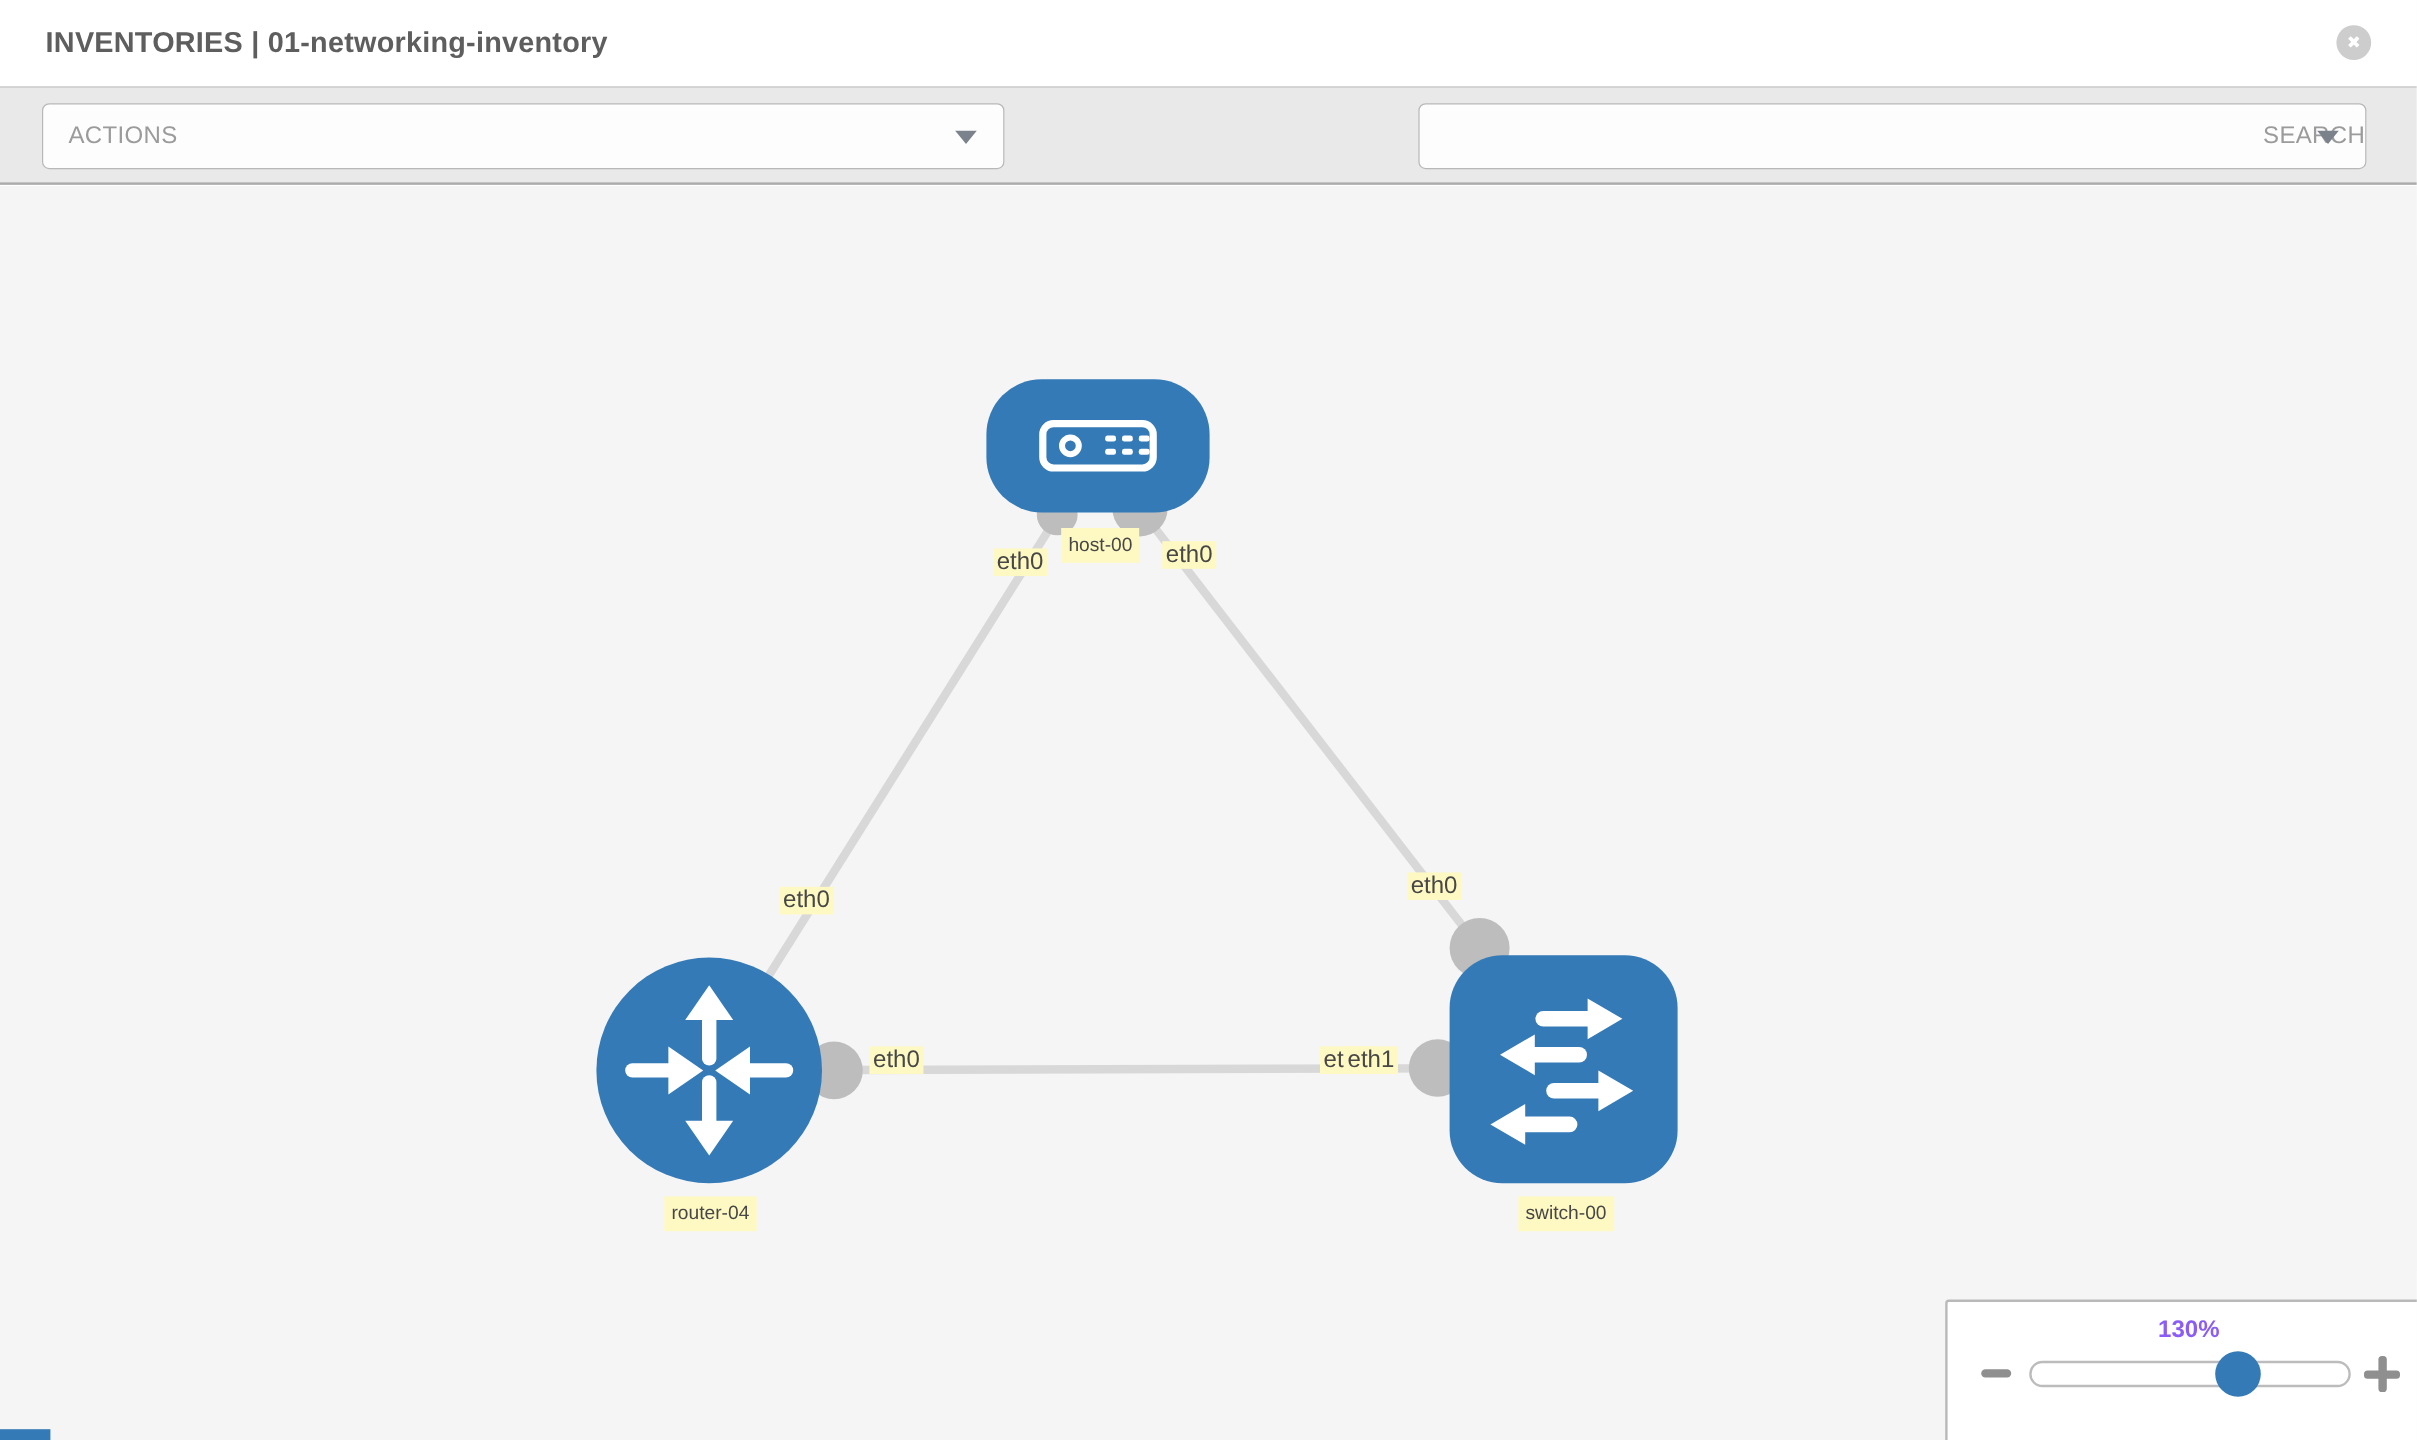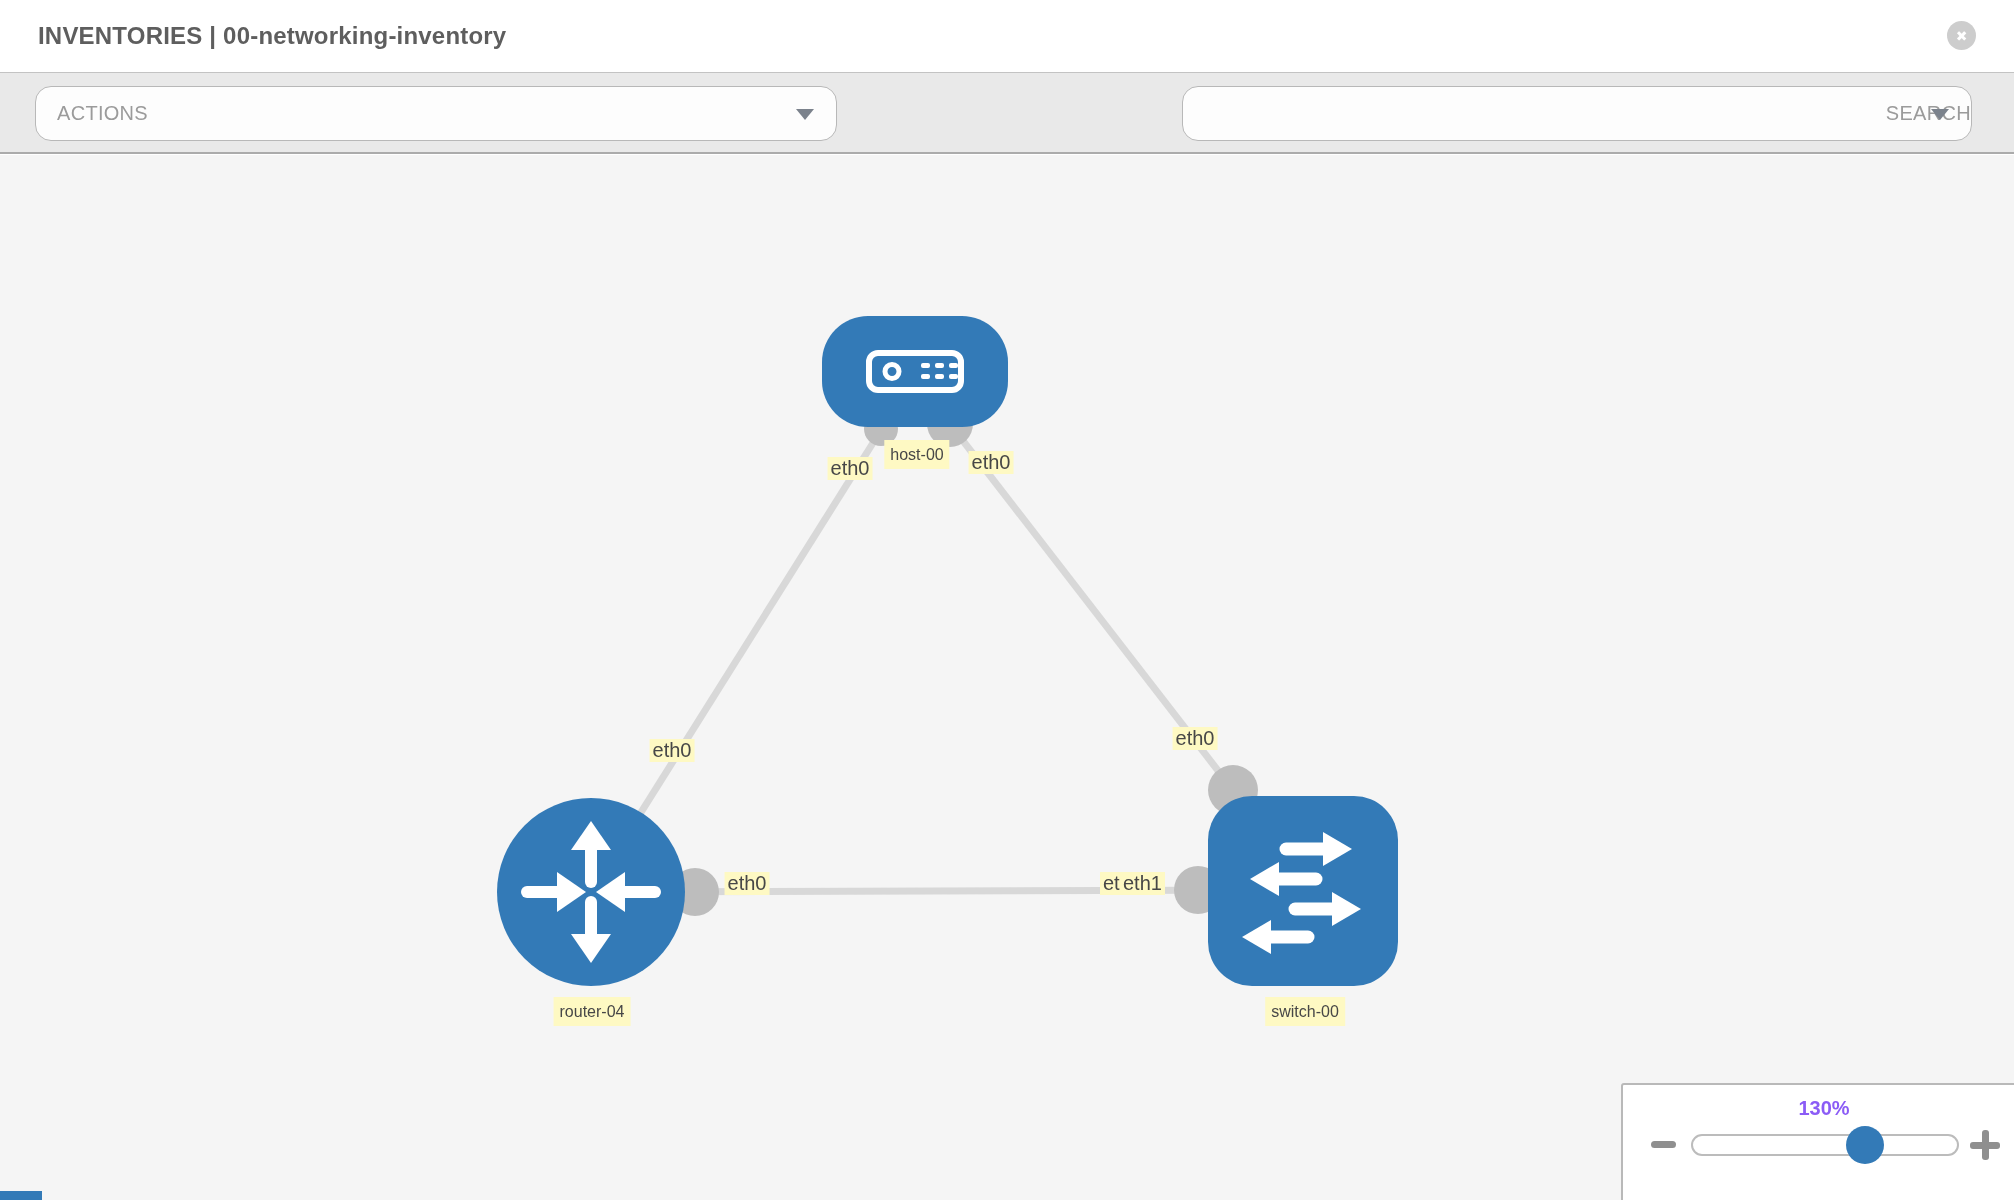--- a/index.html
+++ b/index.html
@@ -10,21 +10,21 @@
   .header { position:absolute; left:0; top:0; width:2014px; height:72px; background:#ffffff; }
   .header-title { position:absolute; left:38px; top:0; line-height:72px; font-size:24px; font-weight:bold; color:#5e5e5e; letter-spacing:.2px; }
   .close-btn { position:absolute; left:1947px; top:21px; width:29px; height:29px; border-radius:50%;
                background:#cdcdcd; color:#ffffff; display:flex; align-items:center; justify-content:center;
                font-size:14px; font-weight:bold; cursor:pointer; }
 
   
   .toolbar { position:absolute; left:0; top:72px; width:2014px; height:82px; background:#e9e9e9;
              border-top:1px solid #c3c3c3; border-bottom:2px solid #ababab; }
   .select-box { position:absolute; top:13px; height:55px; background:#fdfdfd; border:1px solid #b8b8b8;
-                border-radius:16px; font-size:20px; color:#9b9b9b; line-height:53px; padding-left:21px;
+                border-radius:6px; font-size:20px; color:#9b9b9b; line-height:53px; padding-left:21px;
                 cursor:pointer; letter-spacing:.3px; }
   .select-actions { left:35px;  width:802px; }
   .select-search  { left:1182px; width:790px;text-align:right; }
   .caret { position:absolute; right:22px; top:22px; width:0; height:0;
            border-left:9px solid transparent; border-right:9px solid transparent;
            border-top:11px solid #7b828c; }
   .tool-icon { position:absolute; top:97px; width:30px; height:30px; cursor:pointer; }
   .tool-icon.wrench { left:1050px; }
   .tool-icon.key    { left:1117px; }
 
@@ -52,21 +52,21 @@
   .zoom-plus  { position:absolute; left:347px; top:45px; width:30px; height:30px; cursor:pointer; }
   .zoom-plus .h { position:absolute; left:0; top:11.5px; width:30px; height:7px; background:#8f8f8f; border-radius:3px; }
   .zoom-plus .v { position:absolute; left:11.5px; top:0; width:7px; height:30px; background:#8f8f8f; border-radius:3px; }
 
   .footer-fragment { position:absolute; left:0; top:1191px; width:42px; height:9px; background:#337ab7; }
 </style>
 </head>
 <body>
 
 <div class="header">
-  <div class="header-title">INVENTORIES | 00-networking-inventory</div>
+  <div class="header-title">INVENTORIES | 01-networking-inventory</div>
   <div class="close-btn">
     <span>✖</span>
   </div>
 </div>
 
 <div class="toolbar">
   <div class="select-box select-actions">
     <span>ACTIONS</span>
     <span class="caret"></span>
   </div>

